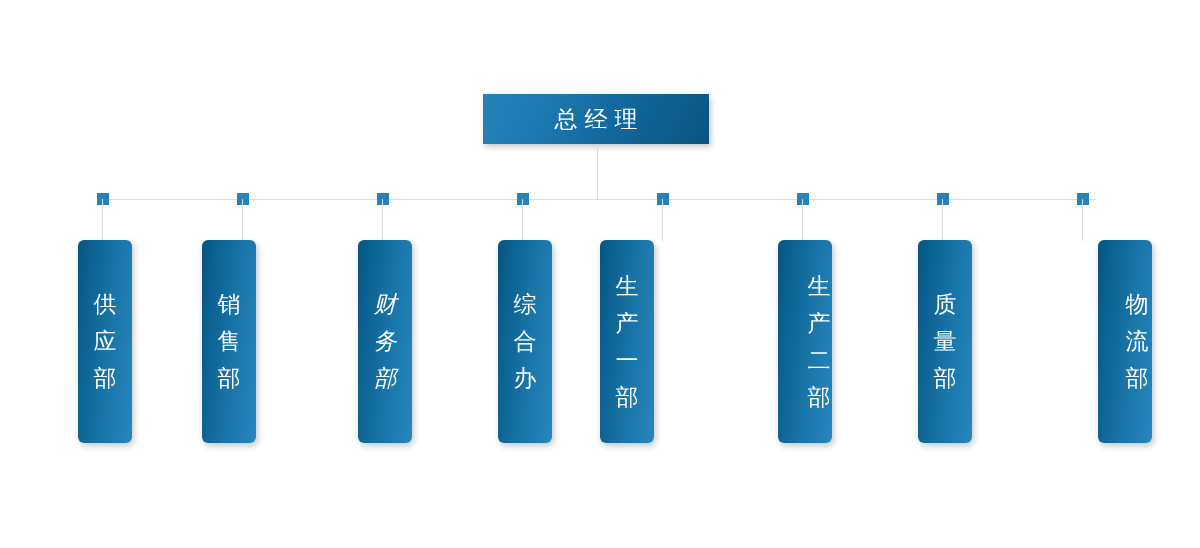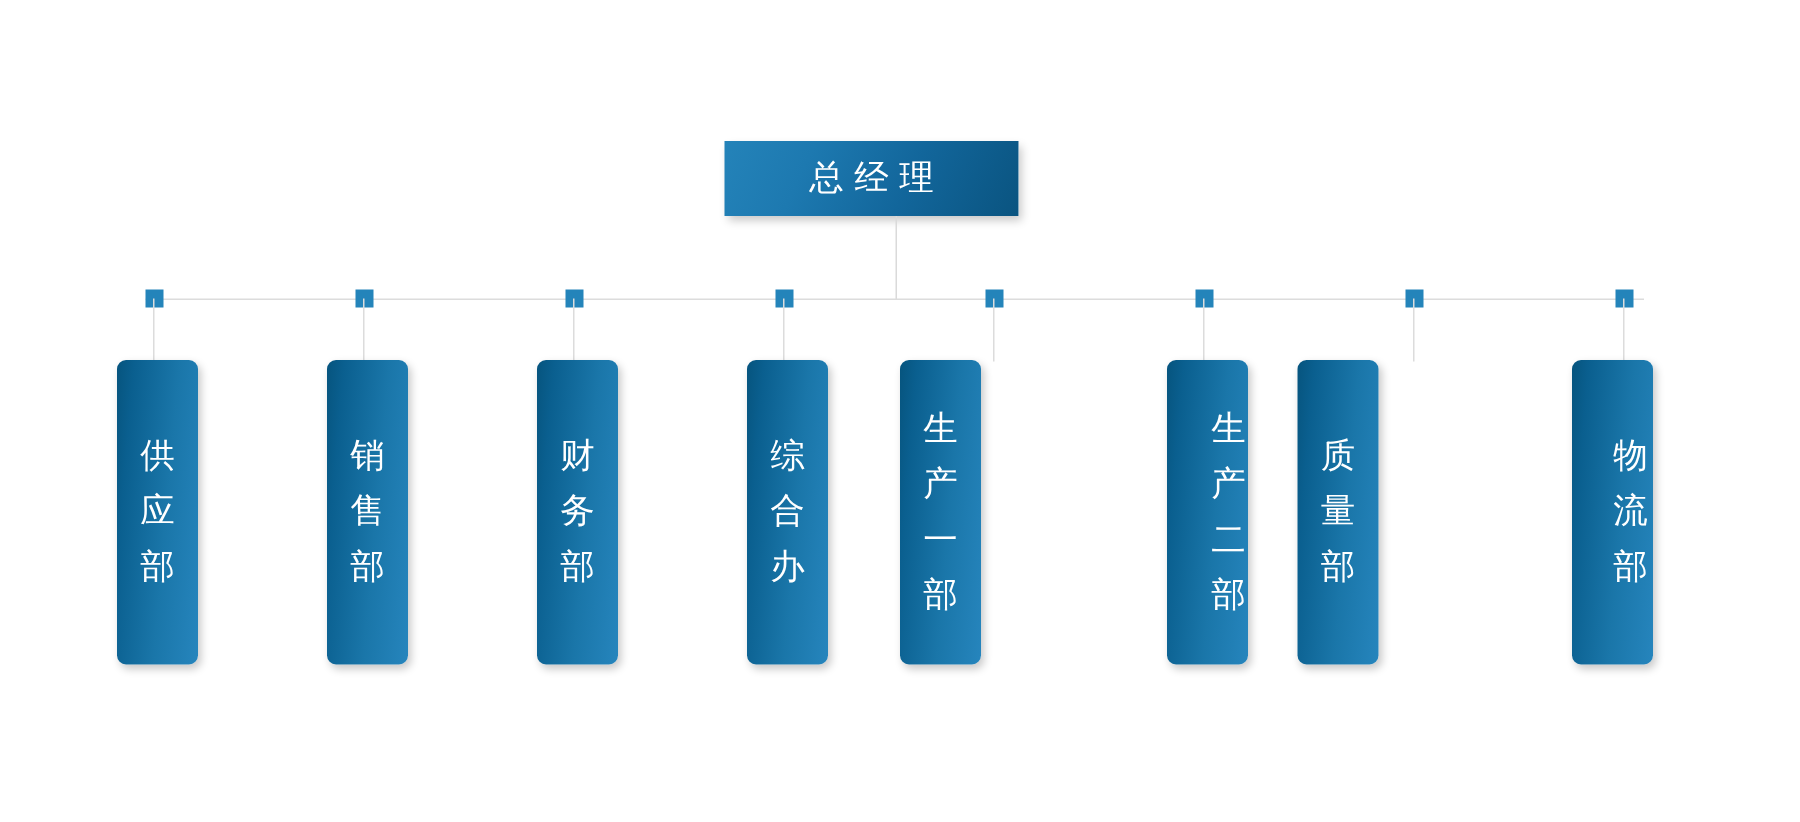--- a/index.html
+++ b/index.html
@@ -19,21 +19,21 @@
     width: 1200px;
     height: 548px;
     background: #ffffff;
   }
 
   
   .root-node {
     position: absolute;
     left: 483px;
     top: 94px;
-    width: 196px;
+    width: 226px;
     height: 50px;
     border-radius: 0;
     background: linear-gradient(115deg, #2483b9 0%, #1d79b0 28%, #12669b 62%, #0a5480 100%);
     box-shadow: 2px 3px 6px rgba(0, 0, 0, 0.22);
     display: flex;
     align-items: center;
     justify-content: center;
     box-sizing: border-box;
   }
   .root-label {
@@ -132,36 +132,36 @@
       <div class="drop-line" style="left: 522px;"></div>
       <div class="drop-line" style="left: 662px;"></div>
       <div class="drop-line" style="left: 802px;"></div>
       <div class="drop-line" style="left: 942px;"></div>
       <div class="drop-line" style="left: 1082px;"></div>
     </div>
   <div id="depts-layer">
       <div class="dept-node" style="left: 78px; align-items: center;">
         <span class="dept-label">供应部</span>
       </div>
-      <div class="dept-node" style="left: 218px;">
+      <div class="dept-node" style="left: 202px;">
         <span class="dept-label">销售部</span>
       </div>
-      <div class="dept-node" style="left: 358px;">
+      <div class="dept-node" style="left: 358px; font-style: italic;">
         <span class="dept-label">财务部</span>
       </div>
       <div class="dept-node" style="left: 498px;">
         <span class="dept-label">综合办</span>
       </div>
       <div class="dept-node" style="left: 600px;">
         <span class="dept-label">生产一部</span>
       </div>
       <div class="dept-node" style="left: 778px; justify-content: flex-end;">
         <span class="dept-label">生产二部</span>
       </div>
-      <div class="dept-node" style="left: 865px;">
+      <div class="dept-node" style="left: 918px; font-family: Liberation Serif, serif;">
         <span class="dept-label">质量部</span>
       </div>
-      <div class="dept-node" style="left: 1048px; padding-left: 24px;">
+      <div class="dept-node" style="left: 1098px; padding-left: 24px;">
         <span class="dept-label">物流部</span>
       </div>
     </div>
 
 </div>
 
 </body></html>

